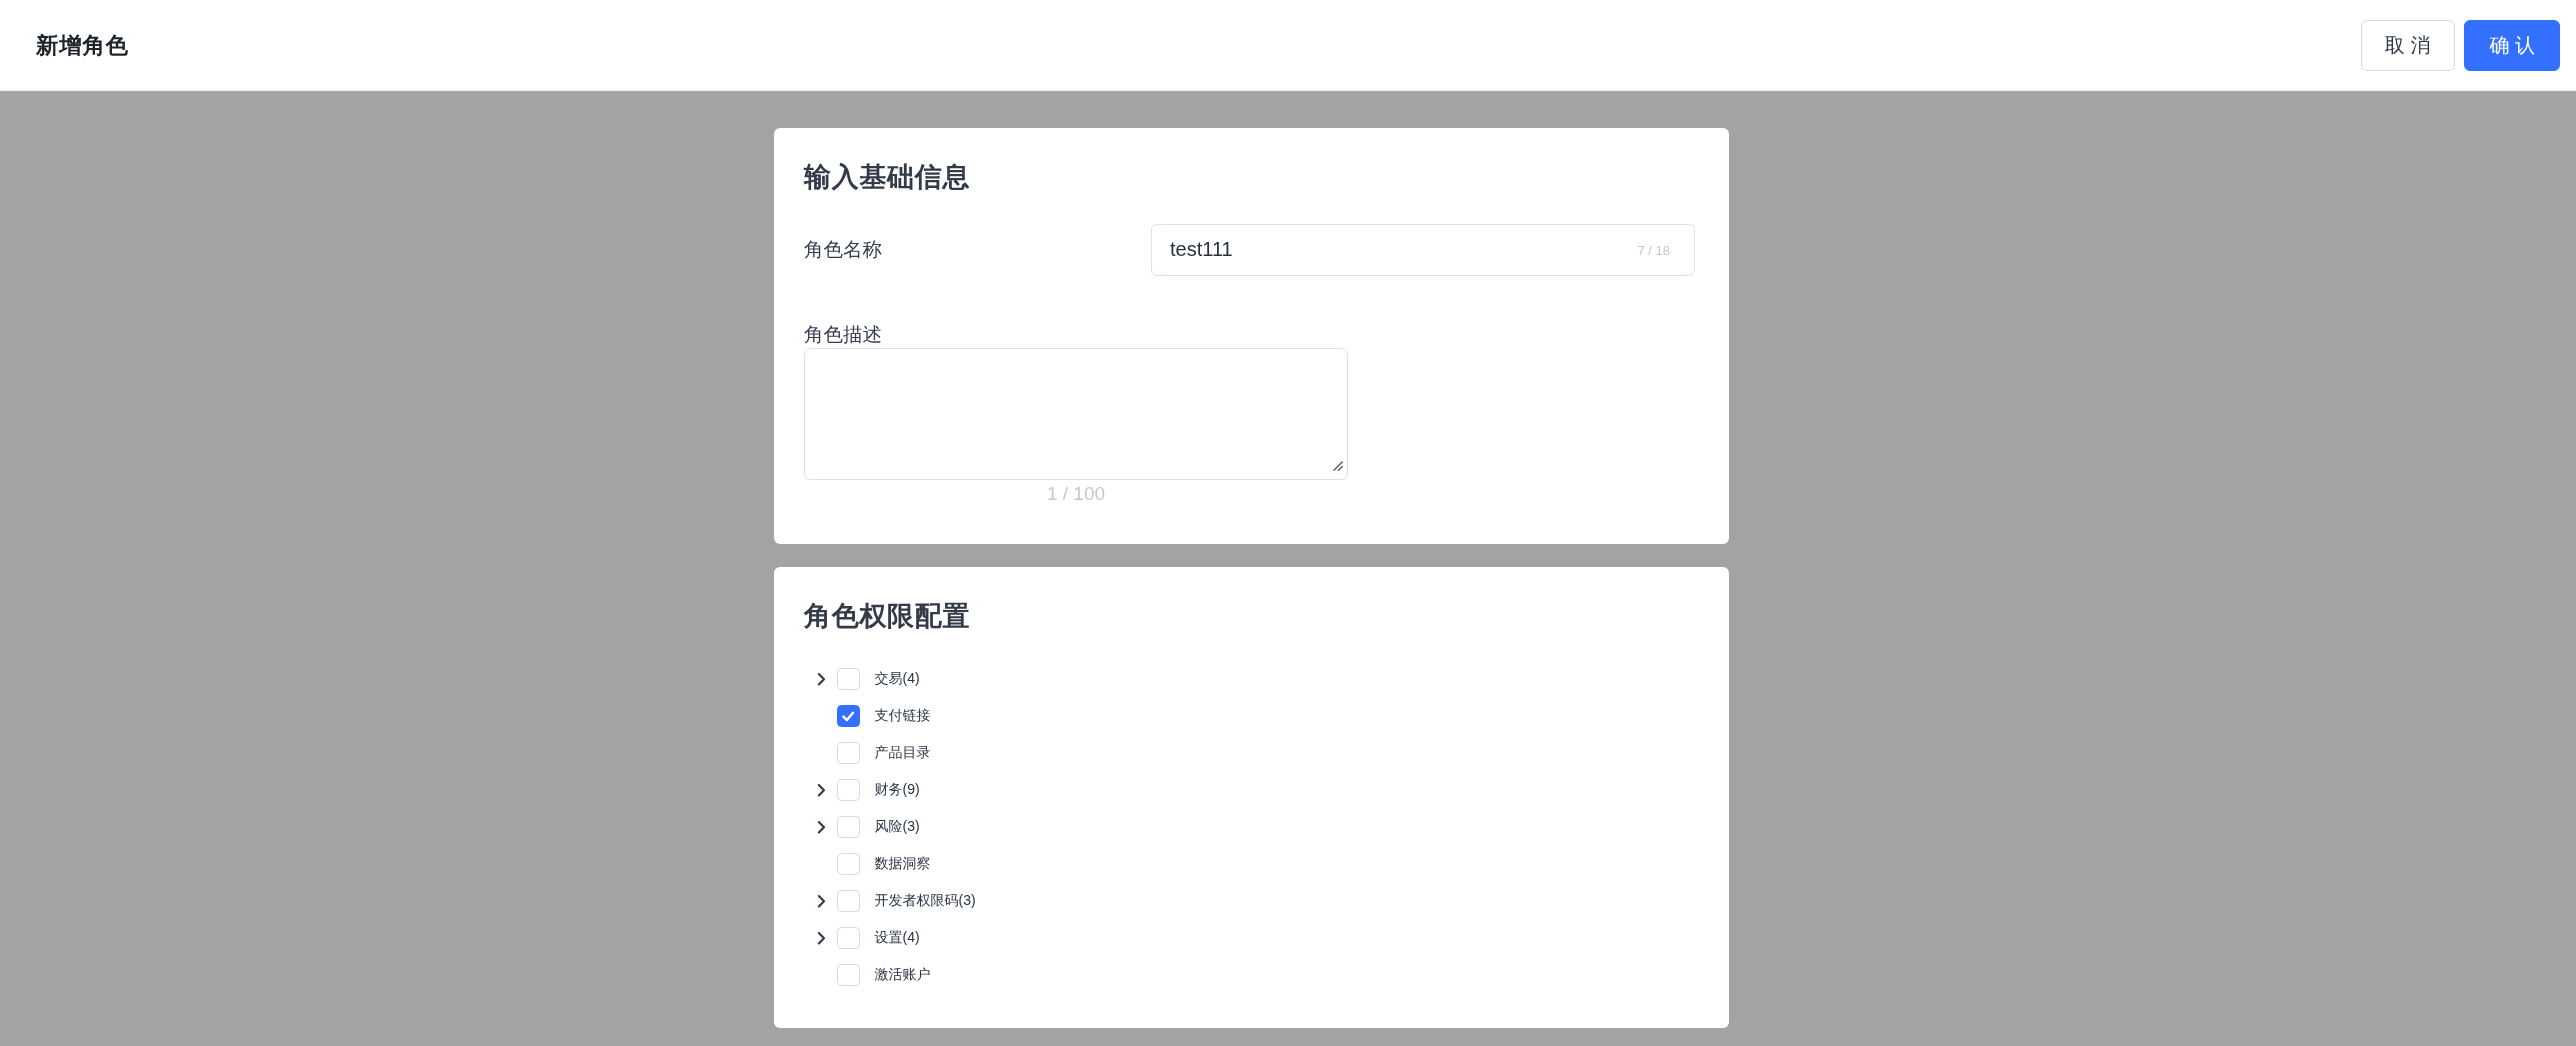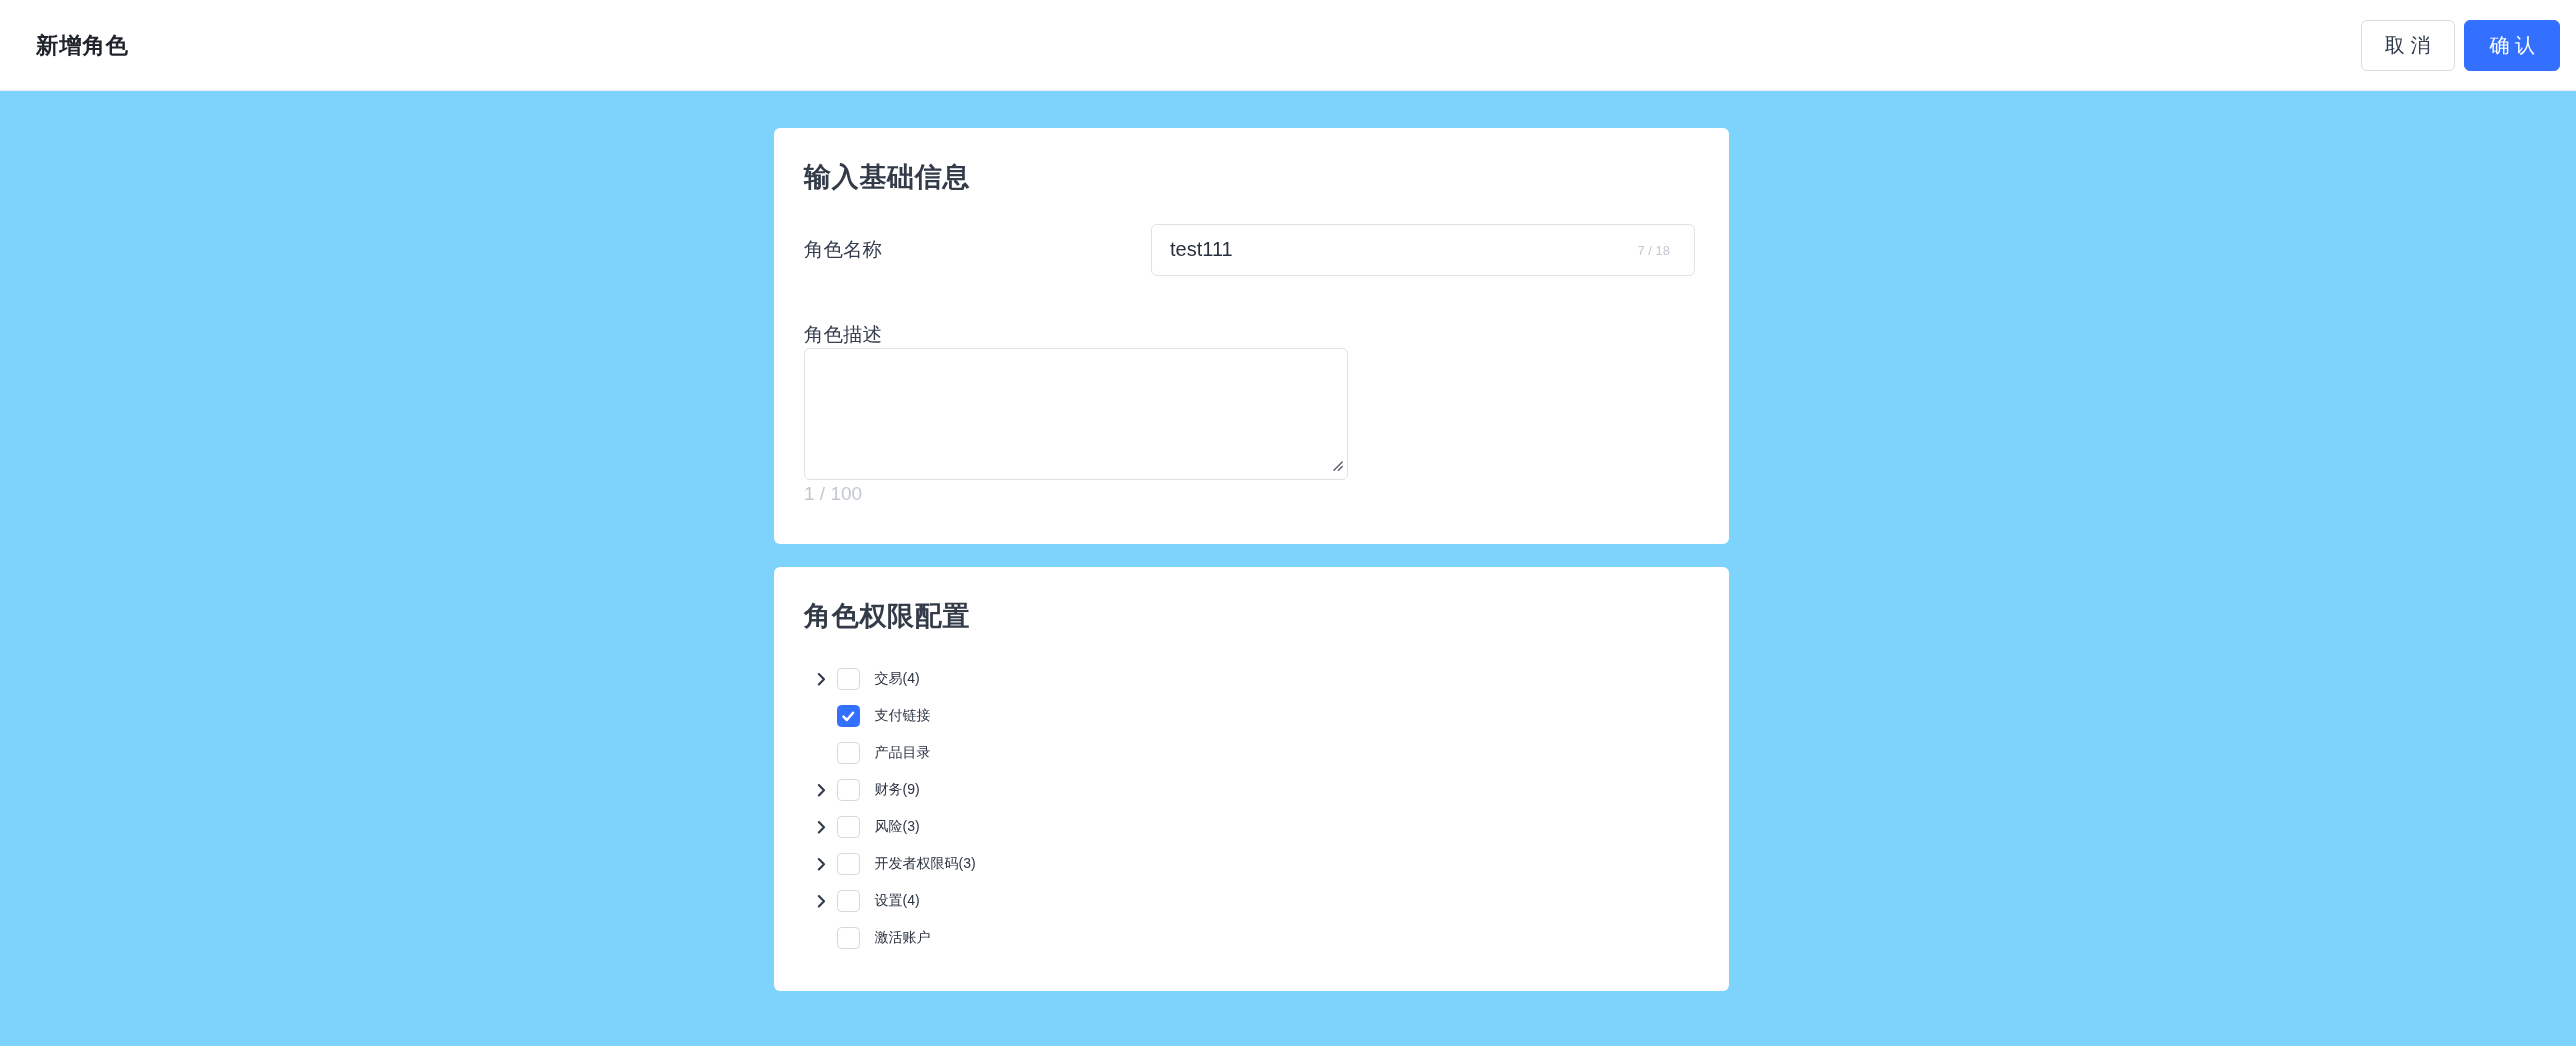--- a/index.html
+++ b/index.html
@@ -1,21 +1,21 @@
 <!DOCTYPE html>
 <html style="font-size:12px"><head>
 <meta charset="utf-8">
 <style>
   * { margin: 0; padding: 0; box-sizing: border-box; }
   html, body { background: #f5f6f8; }
   .page {
     position: relative;
     width: 2576px;
     height: 1047px;
-    background: #7dd3fc;
+    background: #a3a3a3;
     font-family: "Liberation Sans", "DejaVu Sans", sans-serif;
     overflow: hidden;
   }
 
   
   .header {
     height: 91px;
     background: #ffffff;
     border-bottom: 1.5px solid #eef0f3;
     display: flex;
@@ -126,21 +126,21 @@
   }
   .resize-handle {
     position: absolute;
     right: 4.5px;
     bottom: 7.5px;
     line-height: 0;
     cursor: nwse-resize;
   }
   .counter-below {
     width: 544px;
-    text-align: left;
+    text-align: center;
     font-size: 19px;
     line-height: 22.5px;
     color: #c2c7d0;
     margin-top: 3px;
   }
 
   
   .tree { margin-top: 30px; }
   .tree-row {
     height: 37px;
@@ -280,20 +280,31 @@
       <svg width="16.5" height="16.5" viewBox="0 0 24 24">
         <path d="M8.5 4.5 L16 12 L8.5 19.5" fill="none" stroke="#323c4d" stroke-width="3.2" stroke-linecap="round" stroke-linejoin="round"></path>
       </svg>
     </span>
     <span class="checkbox">
       
     </span>
     <span class="tree-label">风险(3)</span>
   </div>
 
+  <div class="tree-row">
+    <span class="arrow hidden">
+      <svg width="16.5" height="16.5" viewBox="0 0 24 24">
+        <path d="M8.5 4.5 L16 12 L8.5 19.5" fill="none" stroke="#323c4d" stroke-width="3.2" stroke-linecap="round" stroke-linejoin="round"></path>
+      </svg>
+    </span>
+    <span class="checkbox">
+      
+    </span>
+    <span class="tree-label">数据洞察</span>
+  </div>
 
   <div class="tree-row">
     <span class="arrow">
       <svg width="16.5" height="16.5" viewBox="0 0 24 24">
         <path d="M8.5 4.5 L16 12 L8.5 19.5" fill="none" stroke="#323c4d" stroke-width="3.2" stroke-linecap="round" stroke-linejoin="round"></path>
       </svg>
     </span>
     <span class="checkbox">
       
     </span>

